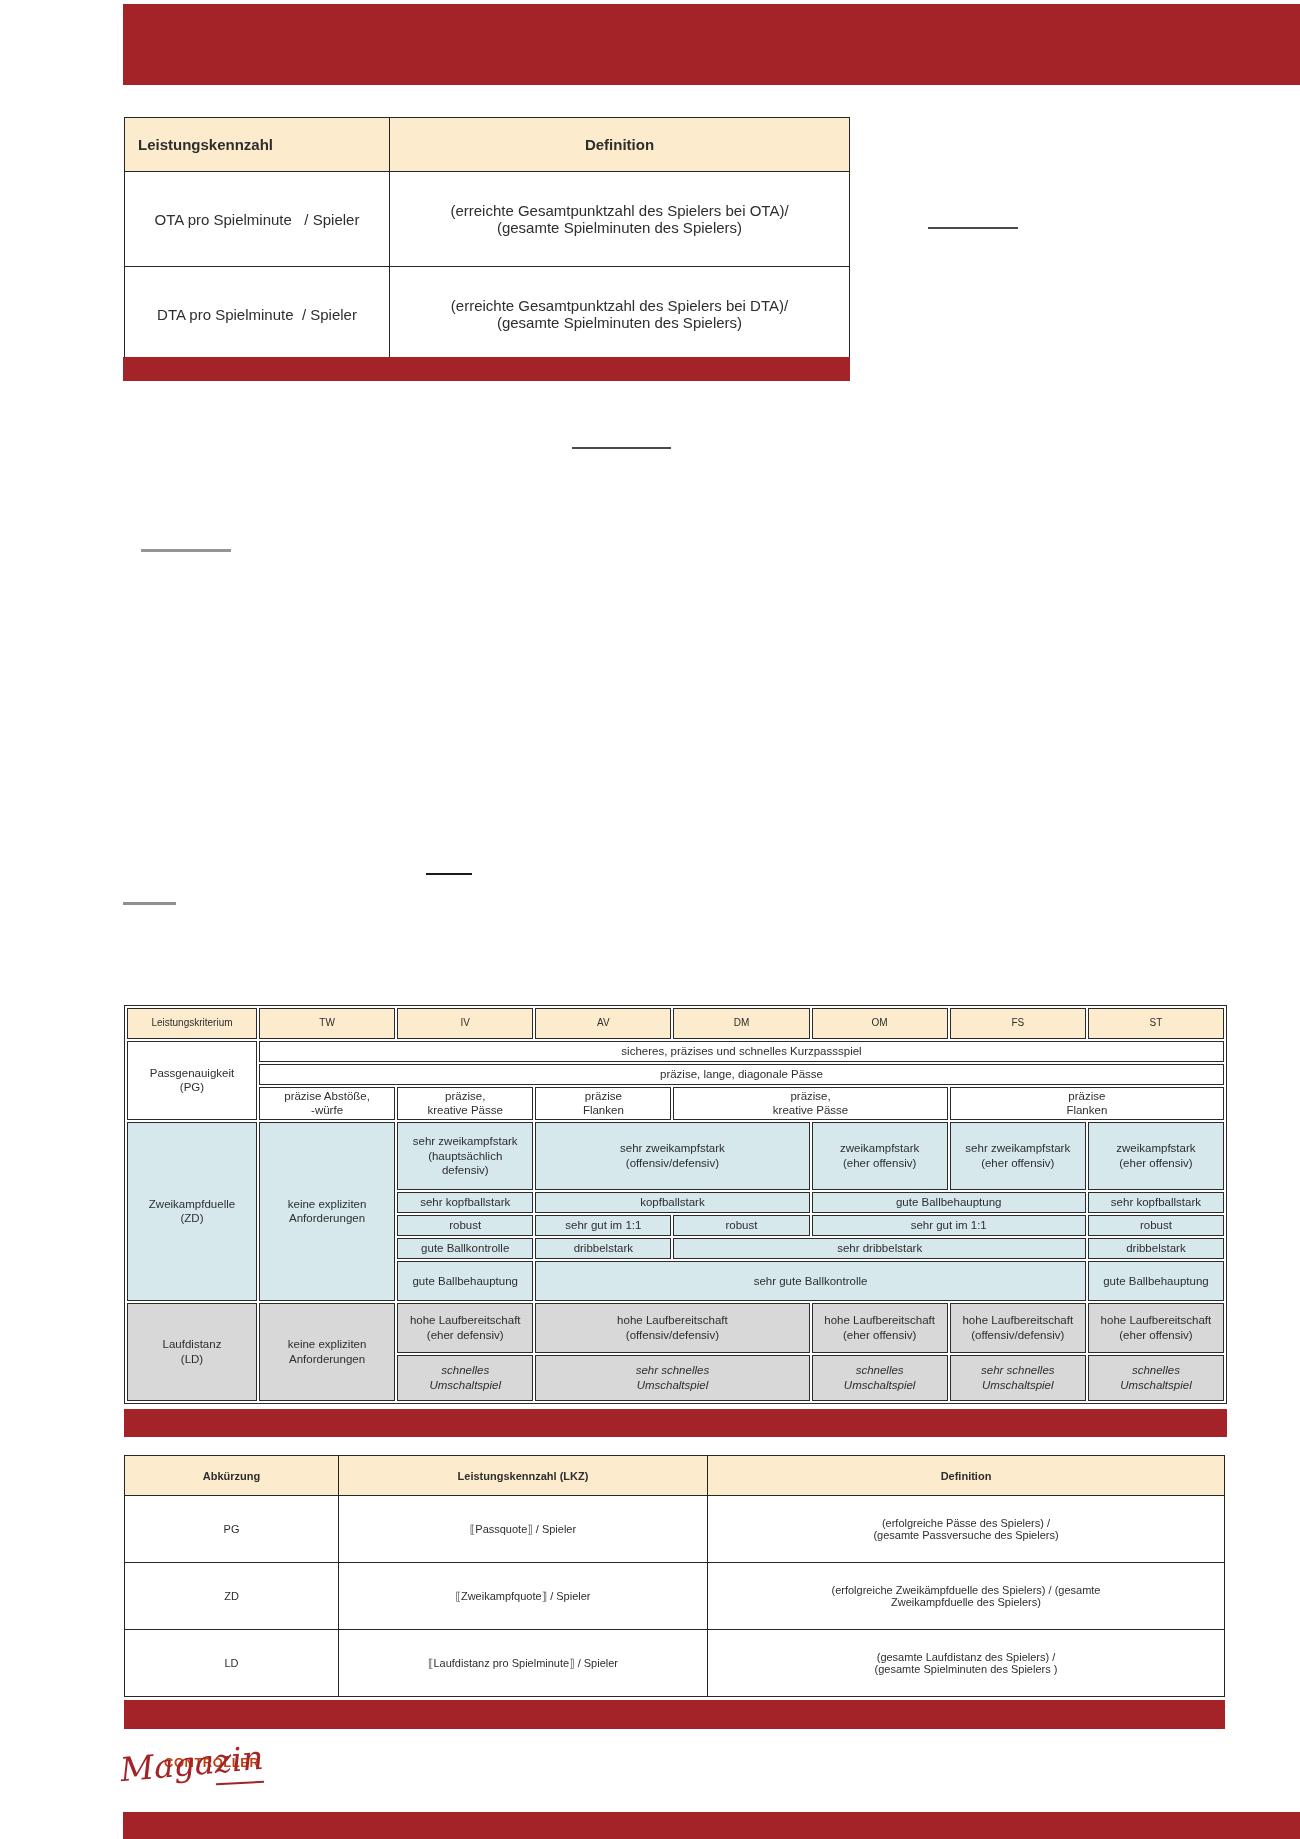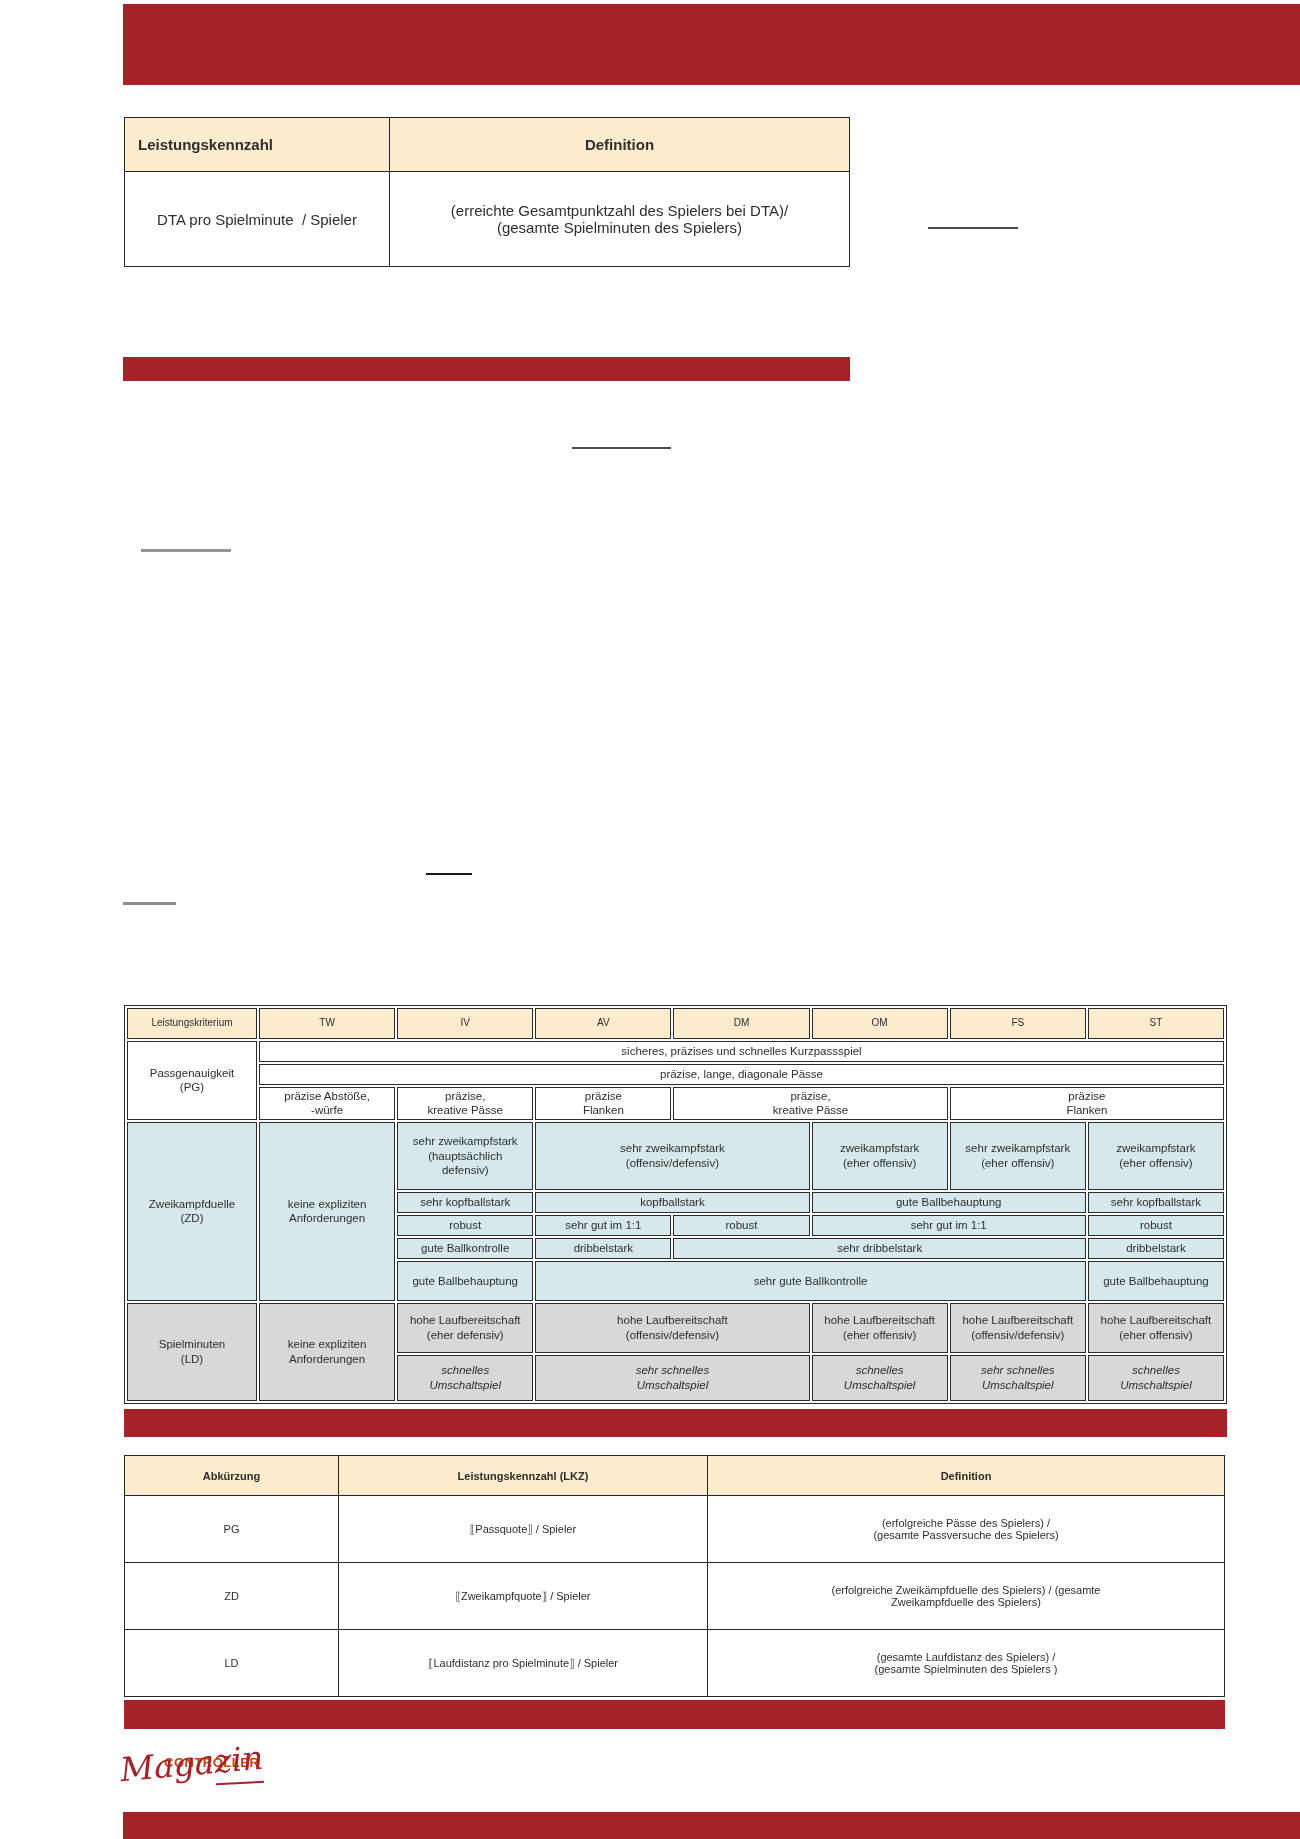--- a/index.html
+++ b/index.html
@@ -64,20 +64,25 @@
     <colgroup>
         <col style="width:265px">
         <col>
       </colgroup>
     <tbody>
         <tr class="head">
       <th class="left">Leistungskennzahl</th>
       <th>Definition</th>
     </tr>
     <tr class="body">
+      <td class="pre">OTA pro Spielminute   / Spieler</td>
+      <td class="ml">(erreichte Gesamtpunktzahl des Spielers bei OTA)/
+(gesamte Spielminuten des Spielers)</td>
+    </tr>
+    <tr class="body">
       <td class="pre">DTA pro Spielminute  / Spieler</td>
       <td class="ml">(erreichte Gesamtpunktzahl des Spielers bei DTA)/
 (gesamte Spielminuten des Spielers)</td>
     </tr>
   </tbody>
     </table>
 
   <div class="bar" style="left:123px;top:357px;width:727px;height:24px;"></div>
 
   <div class="uline" style="left:928px;top:227px;width:90px;height:2px;background:#4a4a4a;"></div>
@@ -163,21 +168,21 @@
       <td class="bl">dribbelstark</td>
       <td class="bl" colspan="3">sehr dribbelstark</td>
       <td class="bl">dribbelstark</td>
     </tr>
     <tr class="r40">
       <td class="bl">gute Ballbehauptung</td>
       <td class="bl" colspan="4">sehr gute Ballkontrolle</td>
       <td class="bl">gute Ballbehauptung</td>
     </tr>
     <tr class="r50">
-      <td class="gy ml" rowspan="2">Spielminuten
+      <td class="gy ml" rowspan="2">Laufdistanz
 (LD)</td>
       <td class="gy ml" rowspan="2">keine expliziten
 Anforderungen</td>
       <td class="gy ml">hohe Laufbereitschaft
 (eher defensiv)</td>
       <td class="gy ml" colspan="2">hohe Laufbereitschaft
 (offensiv/defensiv)</td>
       <td class="gy ml">hohe Laufbereitschaft
 (eher offensiv)</td>
       <td class="gy ml">hohe Laufbereitschaft

